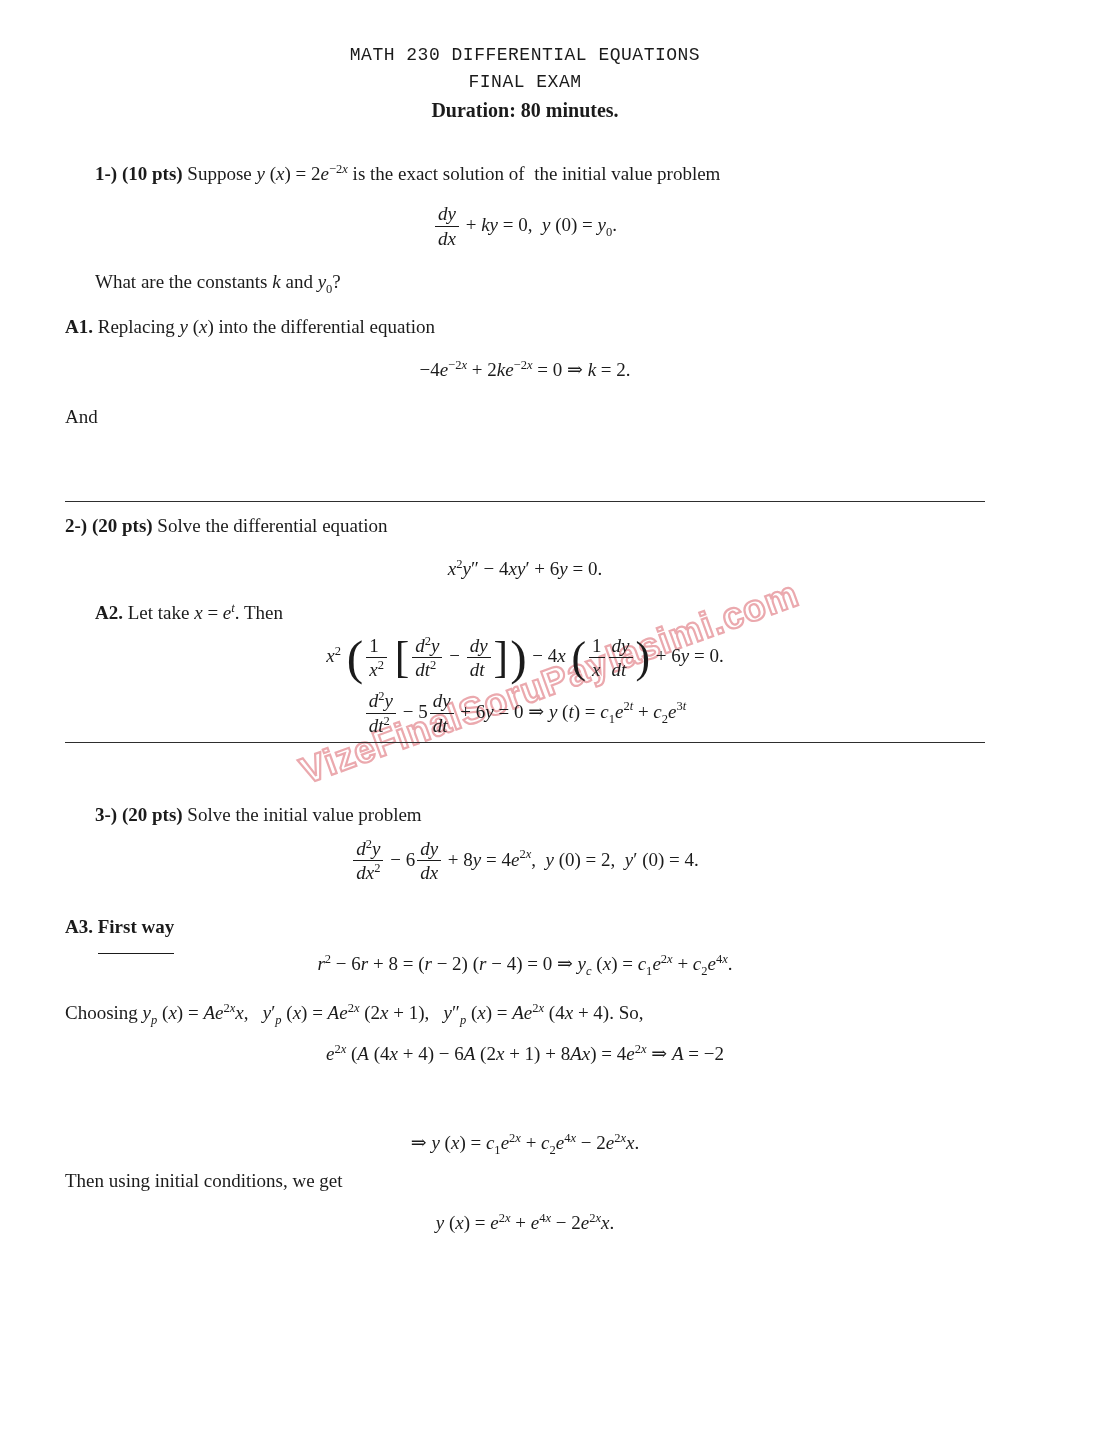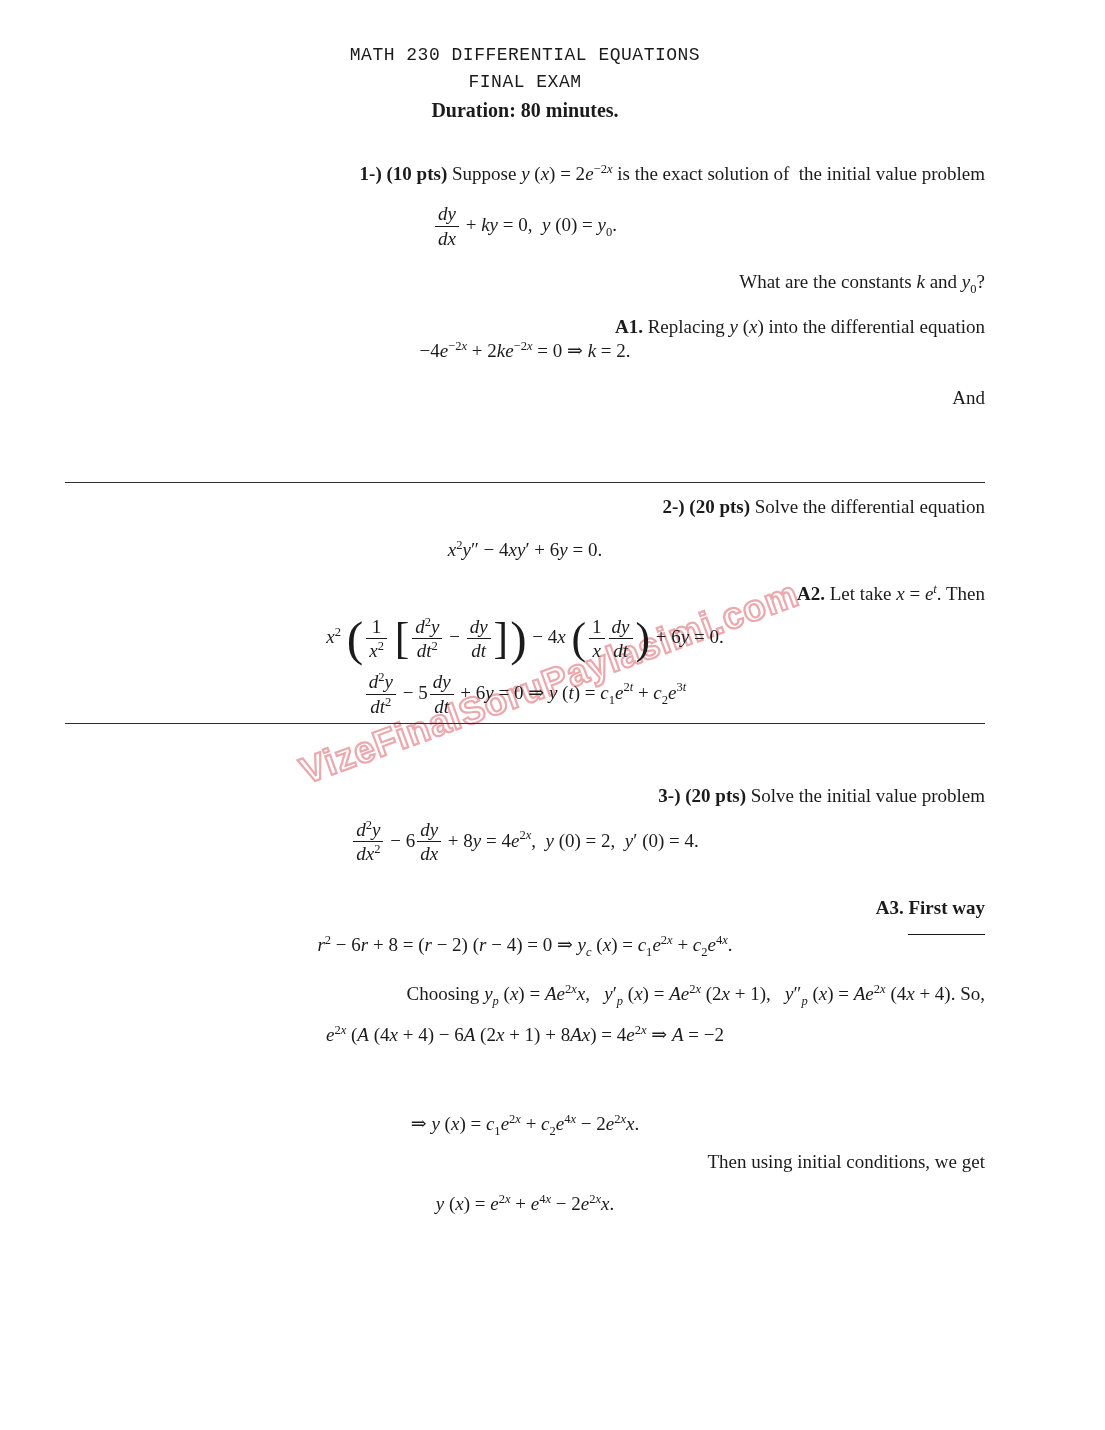--- a/index.html
+++ b/index.html
@@ -14,27 +14,27 @@
     color:#1b1b1b;
     overflow:hidden;
   }
   .content { position:relative; z-index:1; }
   .center { text-align:center; }
   .mono {
     font-family:"Liberation Mono","DejaVu Sans Mono",monospace;
     font-size:18px; letter-spacing:0.5px; line-height:27px;
   }
   .dur { font-weight:bold; font-size:20px; line-height:28px; }
-  .txt { line-height:24px;text-align:right; }
+  .txt { line-height:24px; }
   .ind { padding-left:30px; }
   .eq  { text-align:center; line-height:1.3; }
   b { font-weight:bold; }
   sup { font-size:66%; line-height:0; }
   sub { font-size:66%; line-height:0; }
-  .fr { display:inline-block; vertical-align:middle; text-align:center; line-height:1.05; margin:0 2px; }
+  .fr { display:inline-block; vertical-align:middle; text-align:left; line-height:1.05; margin:0 2px; }
   .fr .n { display:block; padding:0 3px 2px; border-bottom:1.3px solid #1b1b1b; }
   .fr .d { display:block; padding:2px 3px 0; }
   .bg2 { display:inline-block; vertical-align:middle; font-weight:300; font-size:230%; line-height:1; margin:0 1px; }
   .bg3 { display:inline-block; vertical-align:middle; font-weight:300; font-size:260%; line-height:1; margin:0 1px; }
   .uline { font-weight:bold; border-bottom:1.6px solid #1b1b1b; padding-bottom:16px; }
   .rule { border-top:1.7px solid #2e2e2e; height:0; width:100%; }
   .watermark {
     position:absolute; z-index:0;
     left:302px; top:752px;
     transform:rotate(-20deg);
@@ -58,21 +58,21 @@
   <div class="watermark" style="-webkit-text-stroke: 2.2px rgb(235, 169, 174);">VizeFinalSoruPaylasimi.com</div>
   <div class="content">
     <div class="center mono">MATH 230 DIFFERENTIAL EQUATIONS</div>
     <div class="center mono">FINAL EXAM</div>
     <div class="center dur">Duration: 80 minutes.</div>
     <div>
         <div class="txt ind" style="margin-top: 38px;"><b>1-) (10 pts)</b> Suppose <i>y</i> (<i>x</i>) = 2<i>e</i><sup>−2<i>x</i></sup> is the exact solution of&nbsp; the initial value problem</div>
         <div class="eq" style="margin-top: 18px;"><span class="fr"><span class="n"><i>dy</i></span><span class="d"><i>dx</i></span></span> + <i>ky</i> = 0,&nbsp; <i>y</i> (0) = <i>y</i><sub>0</sub>.</div>
         <div class="txt ind" style="margin-top: 21px;">What are the constants <i>k</i> and <i>y</i><sub>0</sub>?</div>
         <div class="txt" style="margin-top: 21px;"><b>A1.</b> Replacing <i>y</i> (<i>x</i>) into the differential equation</div>
-        <div class="eq" style="">−4<i>e</i><sup>−2<i>x</i></sup> + 2<i>ke</i><sup>−2<i>x</i></sup> = 0 ⇒ <i>k</i> = 2.</div>
+        <div class="eq" style="margin-top: 19px;">−4<i>e</i><sup>−2<i>x</i></sup> + 2<i>ke</i><sup>−2<i>x</i></sup> = 0 ⇒ <i>k</i> = 2.</div>
         <div class="txt" style="margin-top: 22px;">And</div>
         <div class="rule" style="margin-top: 72px;"></div>
         <div class="txt" style="margin-top: 12px;"><b>2-) (20 pts)</b> Solve the differential equation</div>
         <div class="eq" style="margin-top: 19px;"><i>x</i><sup>2</sup><i>y</i>″ − 4<i>xy</i>′ + 6<i>y</i> = 0.</div>
         <div class="txt ind" style="margin-top: 20px;"><b>A2.</b> Let take <i>x</i> = <i>e</i><sup><i>t</i></sup>. Then</div>
         <div class="eq" style="margin-top: 8px;"><i>x</i><sup>2</sup> <span class="bg3">(</span><span class="fr"><span class="n">1</span><span class="d"><i>x</i><sup>2</sup></span></span> <span class="bg2">[</span><span class="fr"><span class="n"><i>d</i><sup>2</sup><i>y</i></span><span class="d"><i>dt</i><sup>2</sup></span></span> − <span class="fr"><span class="n"><i>dy</i></span><span class="d"><i>dt</i></span></span><span class="bg2">]</span><span class="bg3">)</span> − 4<i>x</i> <span class="bg2">(</span><span class="fr"><span class="n">1</span><span class="d"><i>x</i></span></span><span class="fr"><span class="n"><i>dy</i></span><span class="d"><i>dt</i></span></span><span class="bg2">)</span> + 6<i>y</i> = 0.</div>
         <div class="eq" style="margin-top: 8px;"><span class="fr"><span class="n"><i>d</i><sup>2</sup><i>y</i></span><span class="d"><i>dt</i><sup>2</sup></span></span> − 5<span class="fr"><span class="n"><i>dy</i></span><span class="d"><i>dt</i></span></span> + 6<i>y</i> = 0 ⇒ <i>y</i> (<i>t</i>) = <i>c</i><sub>1</sub><i>e</i><sup>2<i>t</i></sup> + <i>c</i><sub>2</sub><i>e</i><sup>3<i>t</i></sup></div>
         <div class="rule" style="margin-top: 6px;"></div>
         <div class="txt ind" style="margin-top: 60px;"><b>3-) (20 pts)</b> Solve the initial value problem</div>
         <div class="eq" style="margin-top: 12px;"><span class="fr"><span class="n"><i>d</i><sup>2</sup><i>y</i></span><span class="d"><i>dx</i><sup>2</sup></span></span> − 6<span class="fr"><span class="n"><i>dy</i></span><span class="d"><i>dx</i></span></span> + 8<i>y</i> = 4<i>e</i><sup>2<i>x</i></sup>,&nbsp; <i>y</i> (0) = 2,&nbsp; <i>y</i>′ (0) = 4.</div>

